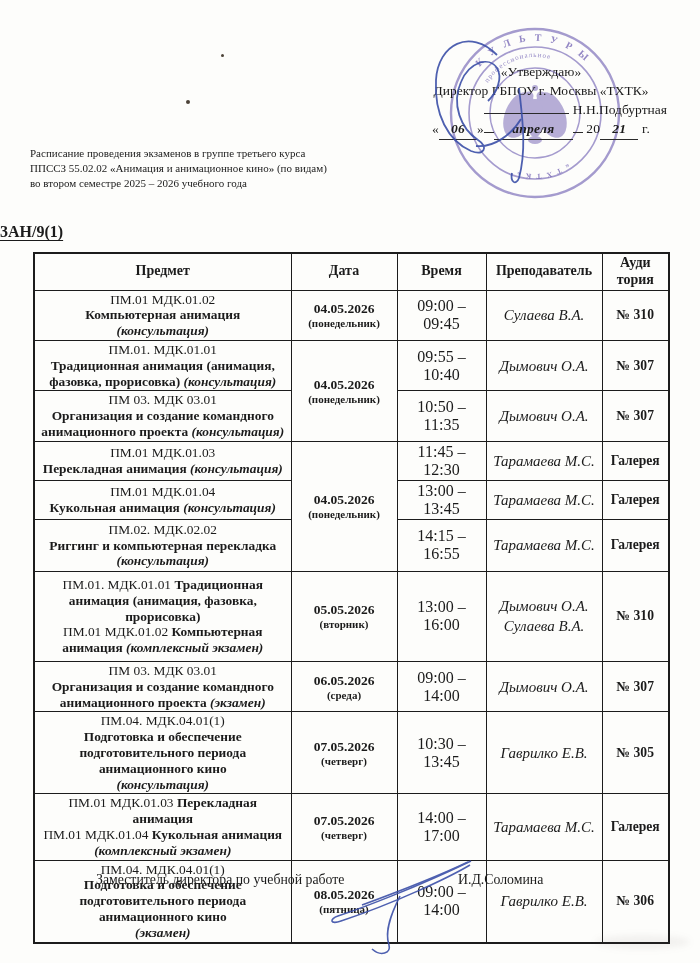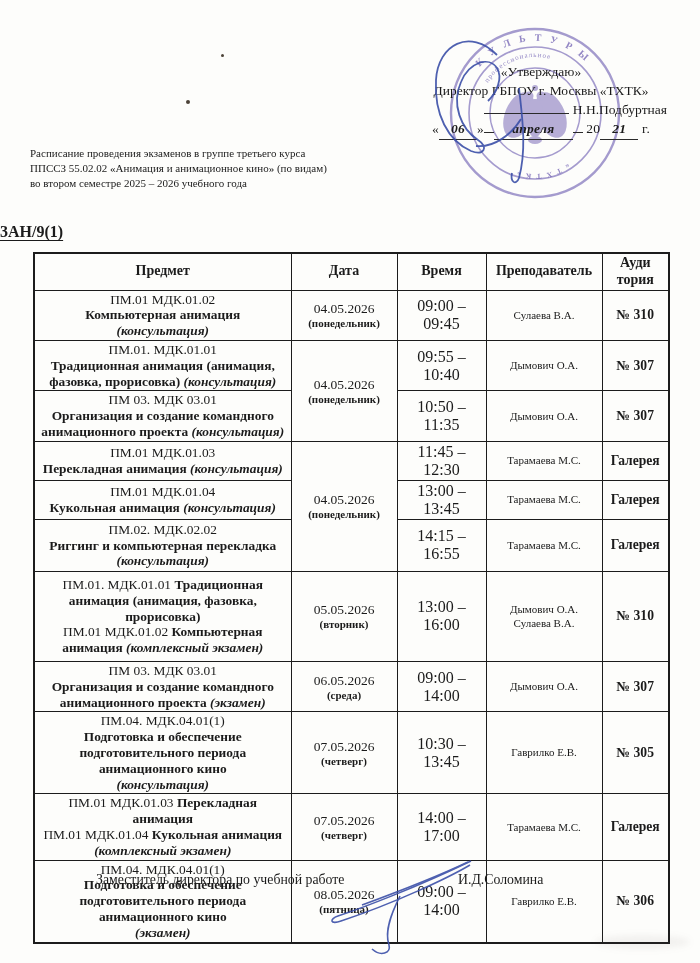--- a/index.html
+++ b/index.html
@@ -46,24 +46,24 @@
     border:1.6px solid #1c1c1c;
     text-align:center;vertical-align:middle;
     padding:1px 3px;overflow:hidden;
   }
   table.schedule th{font-size:14px;font-weight:bold;line-height:1.2;}
   td.subject-cell{font-size:13.4px;line-height:1.18;}
   .seg-r{font-weight:normal;font-style:normal;}
   .seg-b{font-weight:bold;font-style:normal;}
   .seg-bi{font-weight:bold;font-style:italic;}
   td.date-cell{font-size:13.5px;}
-  .date-main{font-weight:normal;}
+  .date-main{font-weight:bold;}
   .weekday{font-weight:bold;font-size:11px;line-height:1.1;}
   td.time-cell{font-size:16px;}
-  td.teacher-cell{font-size:11px;line-height:1.35;}
+  td.teacher-cell{font-size:15px;line-height:1.35;font-style:italic;}
   td.room-cell{font-weight:bold;font-size:13.6px;}
   
   .footer-left{position:absolute;left:96px;top:872px;font-size:13.8px;z-index:2;}
   .footer-right{position:absolute;left:458px;top:872px;font-size:13.8px;z-index:2;}
   
   .speck{position:absolute;border-radius:50%;background:#4c4338;z-index:1;}
   .smudge{position:absolute;background:rgba(95,90,78,.07);border-radius:50%;filter:blur(3px);z-index:1;}
 </style>
 </head>
 <body>

